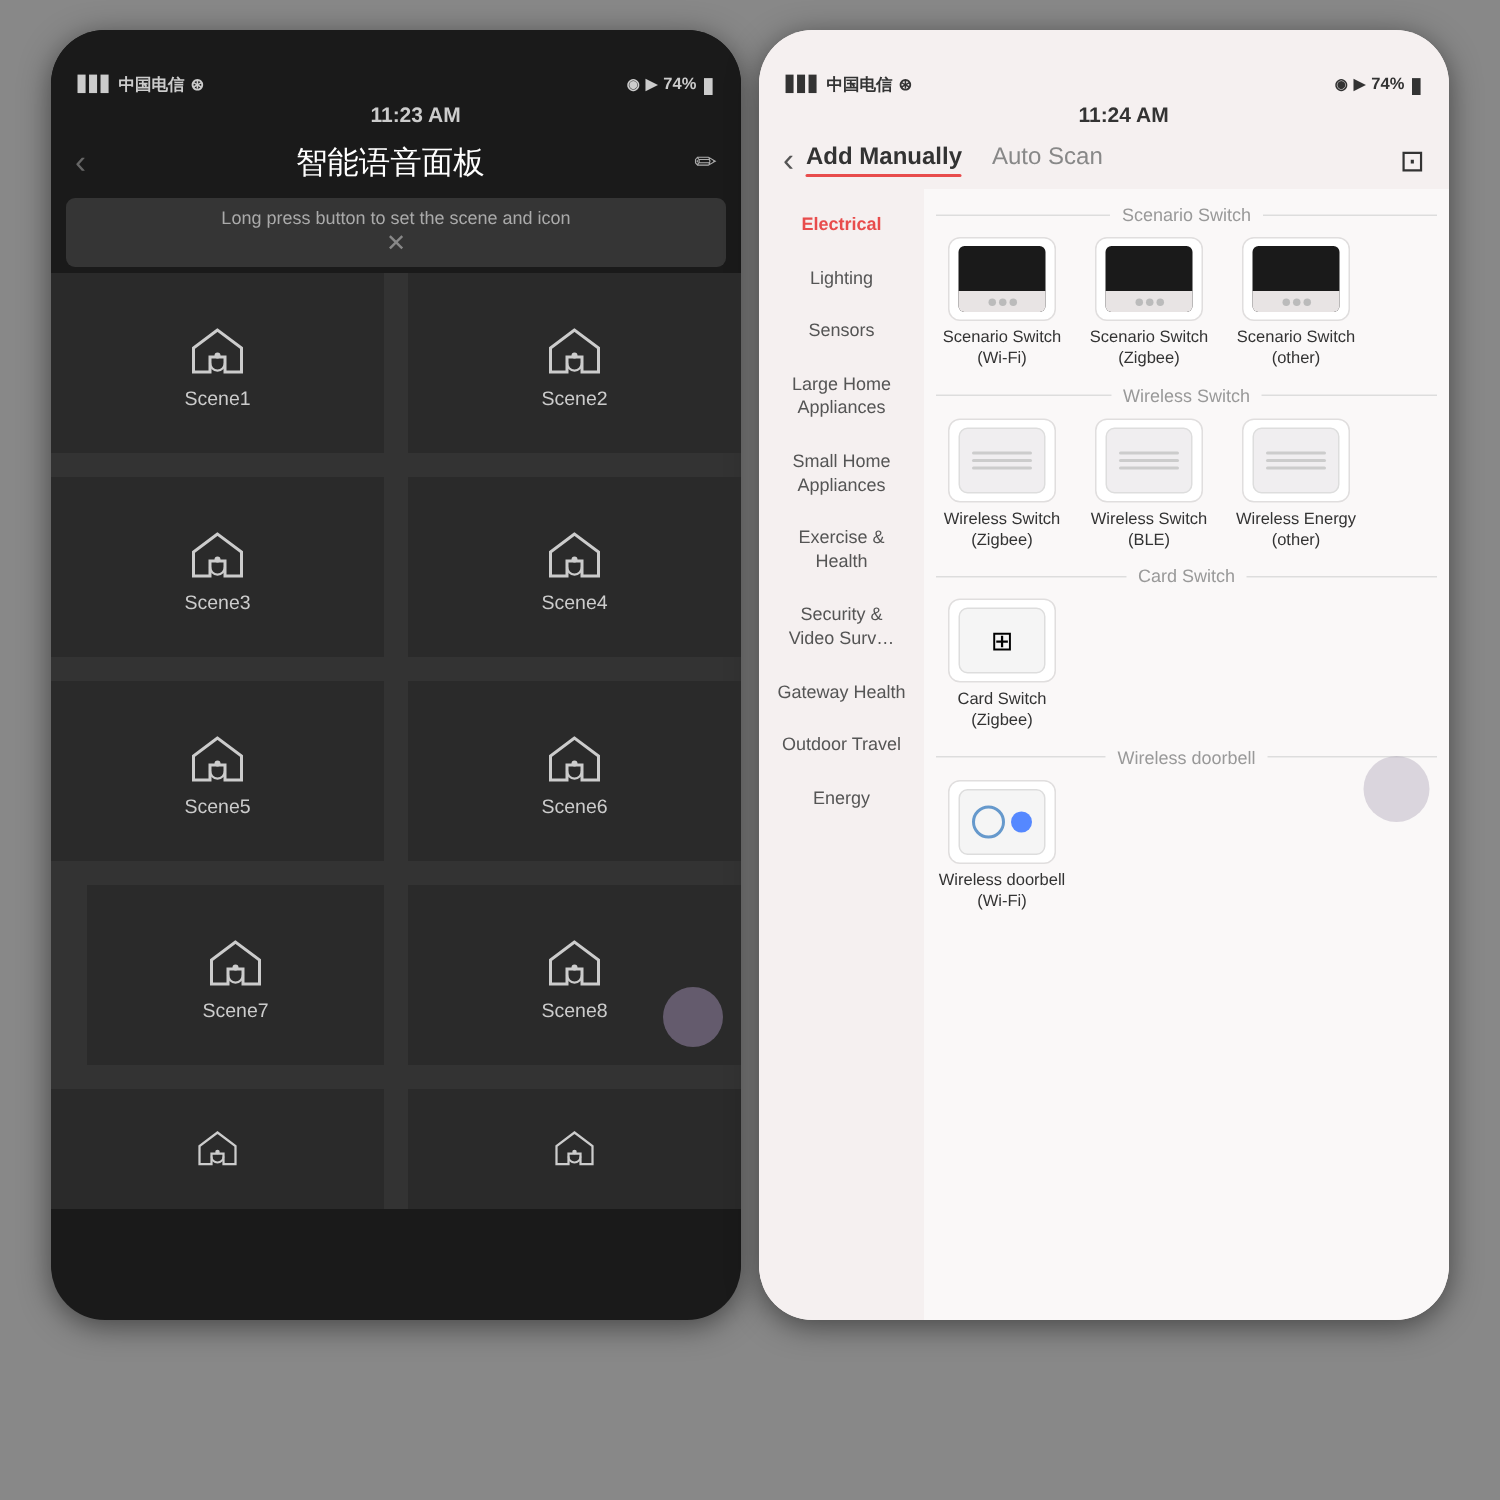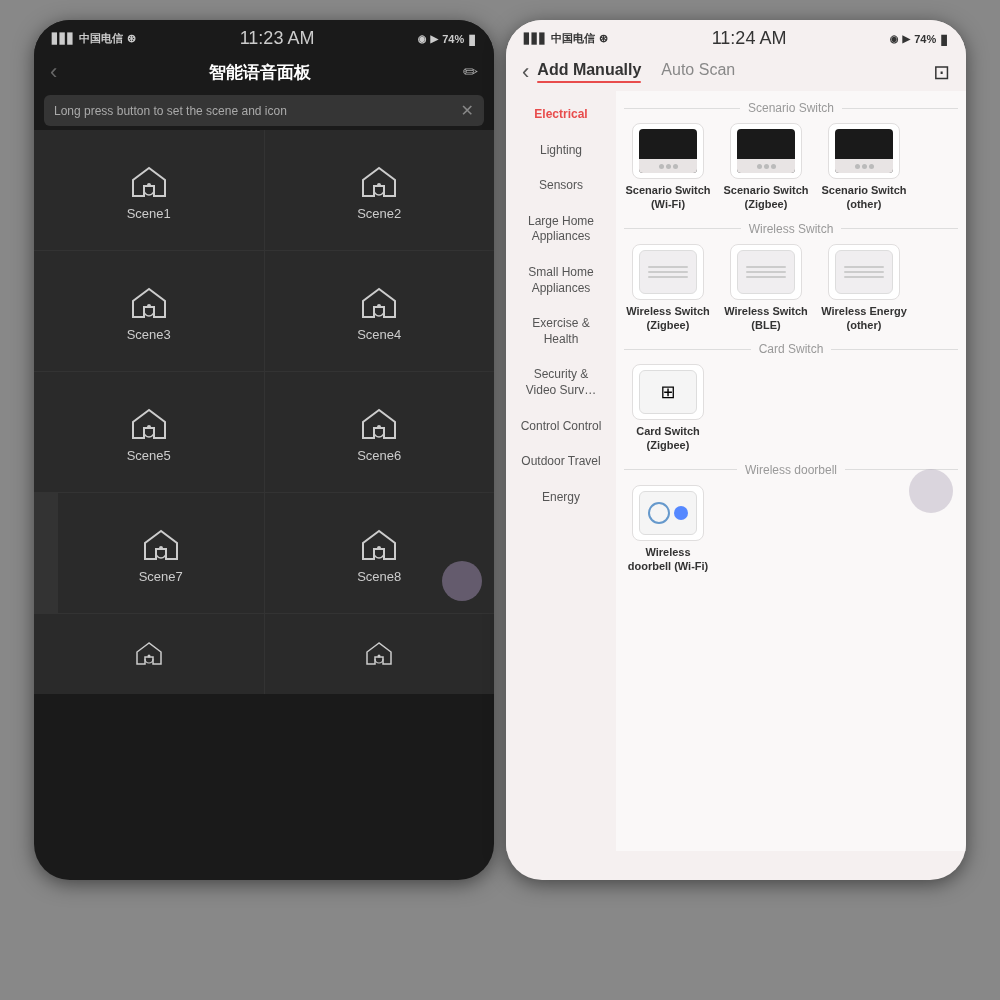--- a/index.html
+++ b/index.html
@@ -44,52 +44,53 @@
     
     .status-bar {
       display: flex;
       justify-content: space-between;
       align-items: center;
       padding: 8px 18px 4px;
       font-size: 11px;
       font-weight: 600;
     }
     .status-bar-left { display: flex; align-items: center; gap: 4px; }
-    .status-bar-center { font-size: 18px; font-weight: 400; }
+    .status-bar-center { font-size: 14px; font-weight: 700; margin-top: 40px; }
     .status-bar-right { display: flex; align-items: center; gap: 4px; }
     .status-bar-dark { color: #ccc; background: #1a1a1a; }
     .status-bar-light { color: #333; background: #f5f0f0; }
 
     
     .left-nav {
       display: flex;
       align-items: center;
       justify-content: space-between;
       padding: 6px 16px;
       background: #1a1a1a;
     }
     .left-nav-title {
       color: #fff;
-      font-size: 17px;
-      font-weight: 700;
+      font-size: 21px;
+      font-weight: 400;
     }
     .hint-bar {
       display: flex;
       align-items: center;
       justify-content: space-between;
       margin: 4px 10px;
       background: rgba(80,80,80,0.5);
       border-radius: 6px;
       padding: 6px 10px;
+      flex-direction: column;
     }
     .hint-text { color: #aaa; font-size: 12px; }
     .scene-grid {
       display: grid;
       grid-template-columns: 1fr 1fr;
-      gap: 1px;
+      gap: 16px;
       background: #333;
       margin: 4px 0;
     }
     .scene-cell {
       background: #2a2a2a;
       display: flex;
       flex-direction: column;
       align-items: center;
       justify-content: center;
       padding: 16px 8px 12px;
@@ -225,21 +226,20 @@
       align-items: center;
       justify-content: center;
       margin-bottom: 4px;
       overflow: hidden;
     }
     .device-label {
       font-size: 11px;
       color: #333;
       text-align: center;
       line-height: 1.3;
-      font-weight: bold;
     }
     
     .sw-device {
       width: 58px;
       height: 44px;
       background: #1a1a1a;
       border-radius: 4px;
       position: relative;
     }
     .sw-device-bottom {
@@ -508,21 +508,21 @@
     <div class="right-content">
 
       <div class="category-list">
         <div class="category-item active">Electrical</div>
         <div class="category-item">Lighting</div>
         <div class="category-item">Sensors</div>
         <div class="category-item">Large Home Appliances</div>
         <div class="category-item">Small Home Appliances</div>
         <div class="category-item">Exercise &amp; Health</div>
         <div class="category-item">Security &amp; Video Surv…</div>
-        <div class="category-item">Control Control</div>
+        <div class="category-item">Gateway Health</div>
         <div class="category-item">Outdoor Travel</div>
         <div class="category-item">Energy</div>
       </div>
 
       <div class="device-panel">
 
         <div class="section-divider">
           <div class="section-divider-line"></div>
           <span class="section-divider-text">Scenario Switch</span>
           <div class="section-divider-line"></div>

